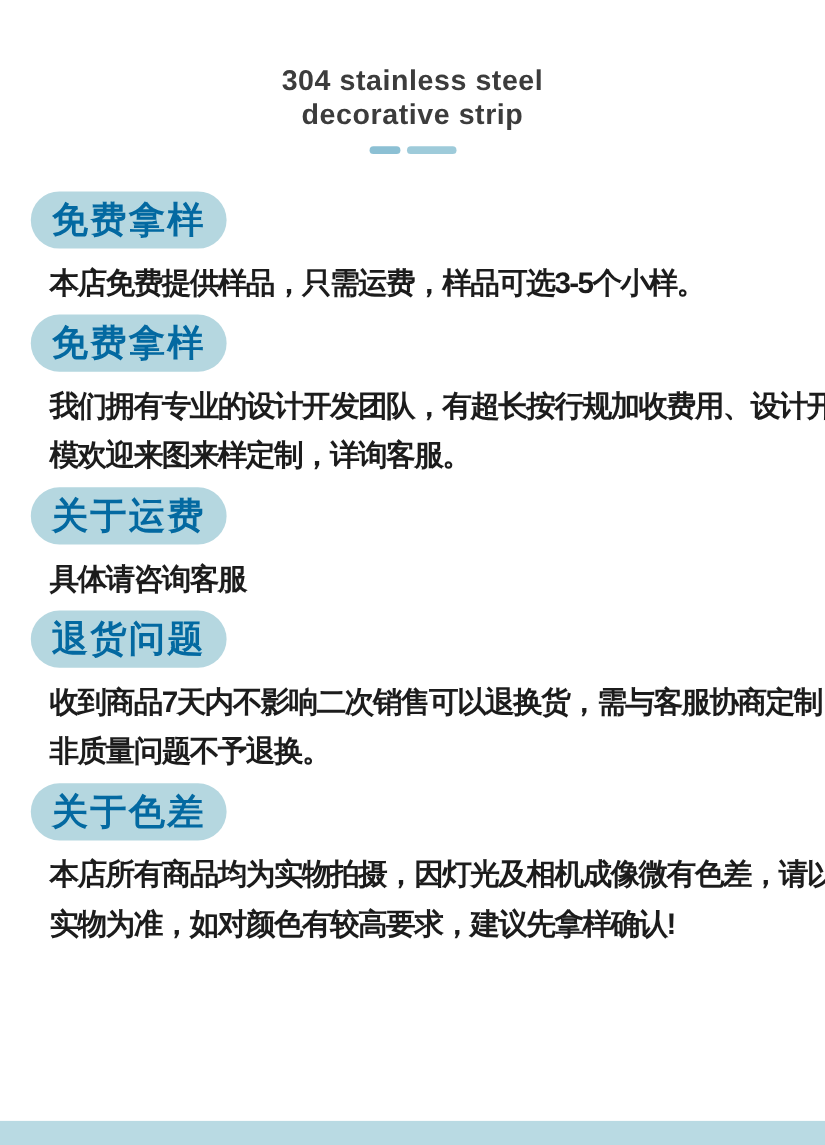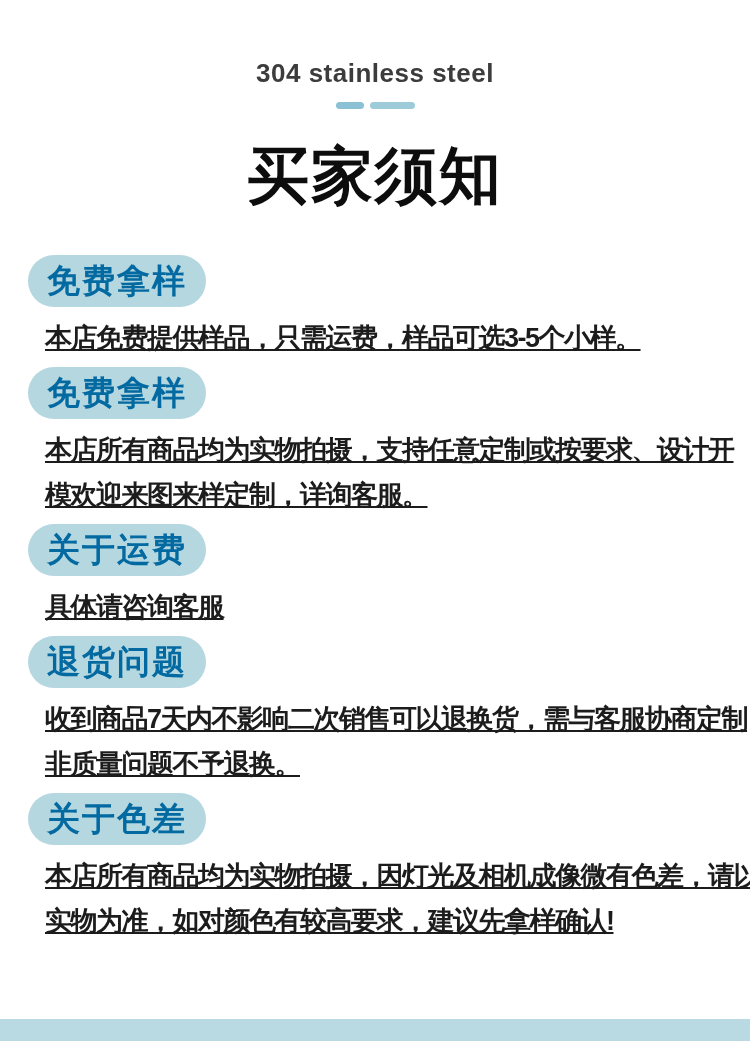--- a/index.html
+++ b/index.html
@@ -63,57 +63,56 @@
     margin-bottom: 9px;
   }
   .body-line {
     margin-left: 17px;
     font-size: 27px;
     line-height: 45px;
     font-weight: bold;
     color: #1c1c1c;
     letter-spacing: -1.5px;
     white-space: nowrap;
-    text-decoration: underline;
   }
   .footer-bar {
     position: absolute;
     left: 0;
     right: 0;
     bottom: 0;
     height: 22px;
     background: var(--footer-bg, #b9dae3);
   }
 </style>
 </head>
 <body>
 
 <div class="page">
 
   <div class="en-title">
     <div>304 stainless steel</div>
+    <div>decorative strip</div>
   </div>
 
   <div class="dashes">
     <span class="dash dash-short"></span>
     <span class="dash dash-long"></span>
   </div>
 
-  <h1 class="main-title">买家须知</h1>
 
   <div class="sections">
 
     <div class="section">
       <div class="pill">免费拿样</div>
       <div class="body-line">本店免费提供样品，只需运费，样品可选3-5个小样。</div>
     </div>
 
     <div class="section">
       <div class="pill">免费拿样</div>
-      <div class="body-line">本店所有商品均为实物拍摄，支持任意定制或按要求、设计开</div>
+      <div class="body-line">我们拥有专业的设计开发团队，有超长按行规加收费用、设计开</div>
       <div class="body-line">模欢迎来图来样定制，详询客服。</div>
     </div>
 
     <div class="section">
       <div class="pill">关于运费</div>
       <div class="body-line">具体请咨询客服</div>
     </div>
 
     <div class="section">
       <div class="pill">退货问题</div>

